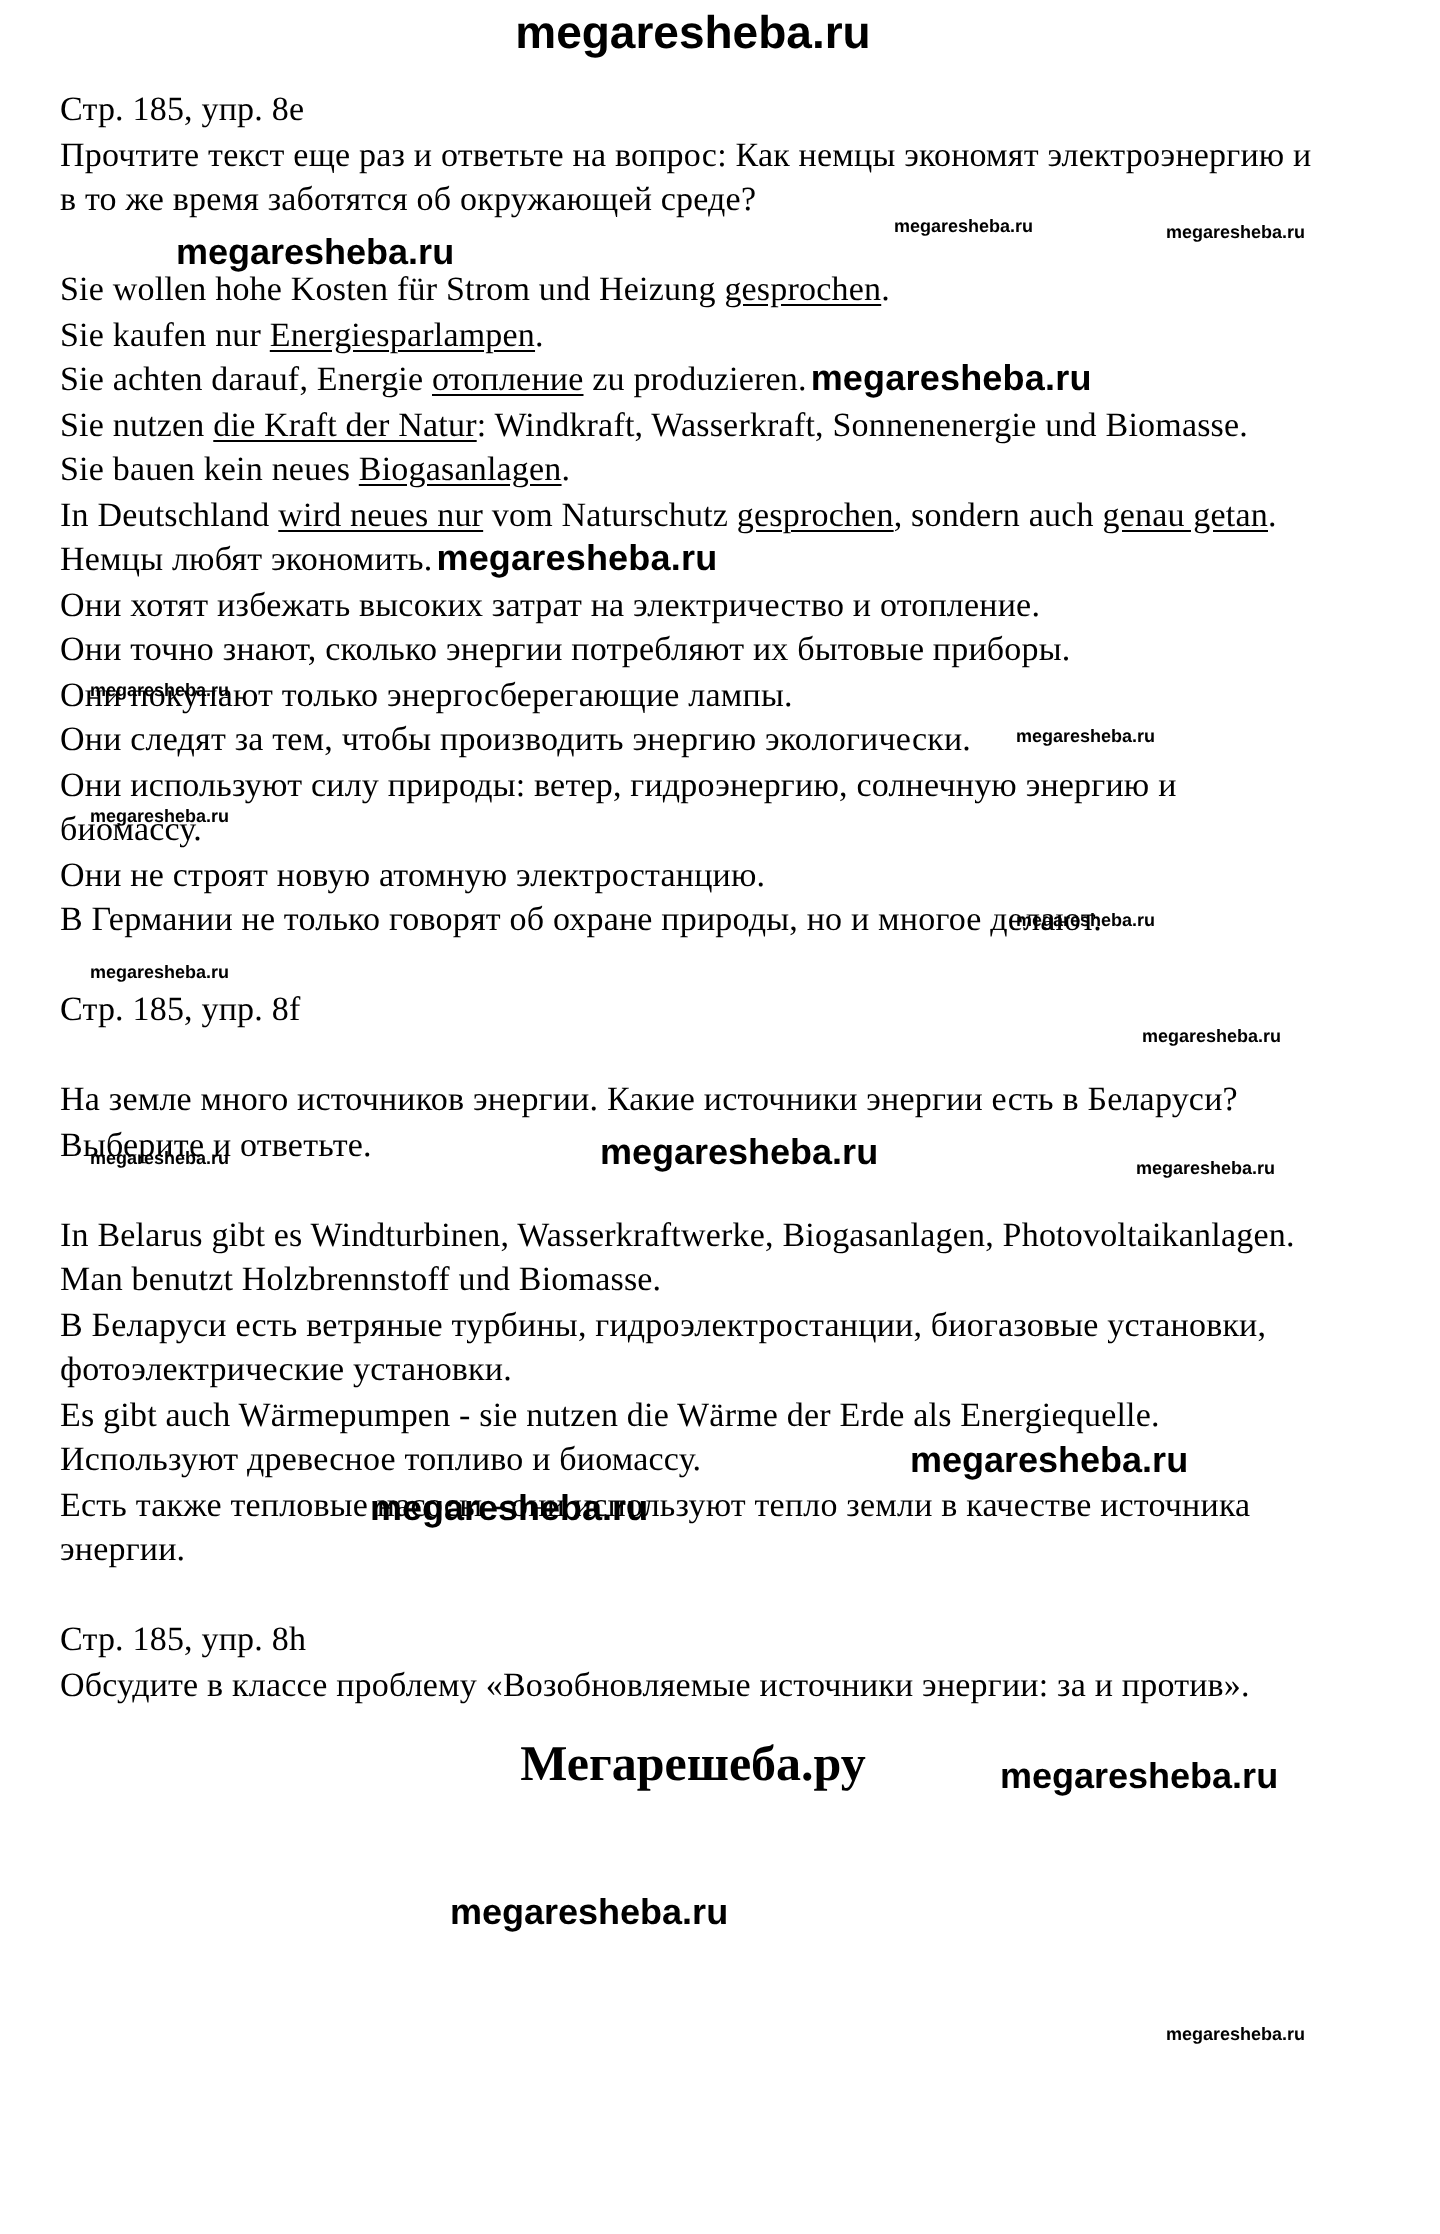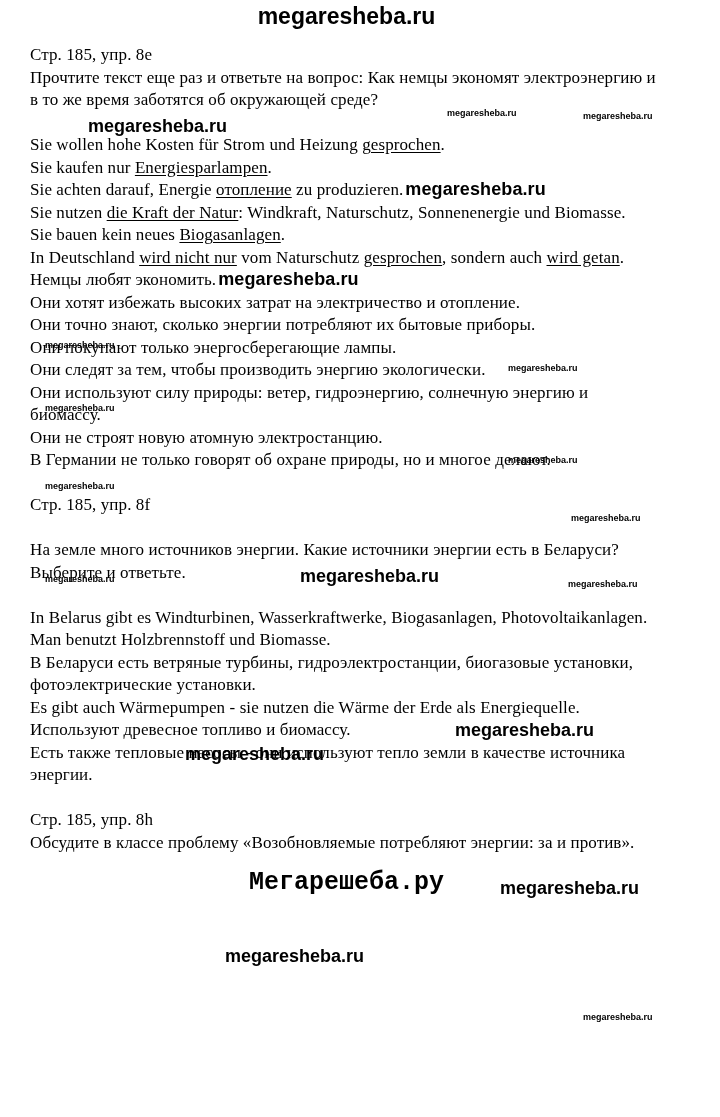--- a/index.html
+++ b/index.html
@@ -40,43 +40,43 @@
     color:#000;
     white-space:nowrap;
   }
   .wm-lg{font-size:18px;}
   .wm-sm{font-size:9px;}
   .abs{position:absolute;}
   .wm.inline{margin-left:2px;line-height:1;}
   .site-footer{
     margin-top:14px;
     text-align:center;
-    font-family:Liberation Mono, monospace;
+    font-family:Liberation Serif, serif;
     font-weight:700;
     font-size:25px;
     line-height:30px;
   }
 </style>
 </head>
 <body>
 
 <div class="page">
 
   <div class="site-header">megaresheba.ru</div>
 
   <div class="content">
       <p class="line"><span>Стр. 185, упр. 8e</span></p>
       <p class="line"><span>Прочтите текст еще раз и ответьте на вопрос: Как немцы экономят электроэнергию и в то же время заботятся об окружающей среде?</span></p>
       <div class="gap"></div>
       <p class="line"><span>Sie wollen hohe Kosten für Strom und Heizung </span><span class="u">gesprochen</span><span>.</span></p>
       <p class="line"><span>Sie kaufen nur </span><span class="u">Energiesparlampen</span><span>.</span></p>
       <p class="line"><span>Sie achten darauf, Energie </span><span class="u">отопление</span><span> zu produzieren.</span><span class="wm wm-lg inline">megaresheba.ru</span></p>
-      <p class="line"><span>Sie nutzen </span><span class="u">die Kraft der Natur</span><span>: Windkraft, Naturschutz, Sonnenenergie und Biomasse.</span></p>
+      <p class="line"><span>Sie nutzen </span><span class="u">die Kraft der Natur</span><span>: Windkraft, Wasserkraft, Sonnenenergie und Biomasse.</span></p>
       <p class="line"><span>Sie bauen kein neues </span><span class="u">Biogasanlagen</span><span>.</span></p>
-      <p class="line"><span>In Deutschland </span><span class="u">wird nicht nur</span><span> vom Naturschutz </span><span class="u">gesprochen</span><span>, sondern auch </span><span class="u">wird getan</span><span>.</span></p>
+      <p class="line"><span>In Deutschland </span><span class="u">wird neues nur</span><span> vom Naturschutz </span><span class="u">gesprochen</span><span>, sondern auch </span><span class="u">genau getan</span><span>.</span></p>
       <p class="line"><span>Немцы любят экономить.</span><span class="wm wm-lg inline">megaresheba.ru</span></p>
       <p class="line"><span>Они хотят избежать высоких затрат на электричество и отопление.</span></p>
       <p class="line"><span>Они точно знают, сколько энергии потребляют их бытовые приборы.</span></p>
       <p class="line"><span>Они покупают только энергосберегающие лампы.</span></p>
       <p class="line"><span>Они следят за тем, чтобы производить энергию экологически.</span></p>
       <p class="line"><span>Они используют силу природы: ветер, гидроэнергию, солнечную энергию и биомассу.</span></p>
       <p class="line"><span>Они не строят новую атомную электростанцию.</span></p>
       <p class="line"><span>В Германии не только говорят об охране природы, но и многое делают.</span></p>
       <div class="gap"></div>
       <p class="line"><span>Стр. 185, упр. 8f</span></p>
@@ -84,21 +84,21 @@
       <p class="line"><span>На земле много источников энергии. Какие источники энергии есть в Беларуси? Выберите и ответьте.</span></p>
       <div class="gap"></div>
       <p class="line"><span>In Belarus gibt es Windturbinen, Wasserkraftwerke, Biogasanlagen, Photovoltaikanlagen.</span></p>
       <p class="line"><span>Man benutzt Holzbrennstoff und Biomasse.</span></p>
       <p class="line"><span>В Беларуси есть ветряные турбины, гидроэлектростанции, биогазовые установки, фотоэлектрические установки.</span></p>
       <p class="line"><span>Es gibt auch Wärmepumpen - sie nutzen die Wärme der Erde als Energiequelle.</span></p>
       <p class="line"><span>Используют древесное топливо и биомассу.</span></p>
       <p class="line"><span>Есть также тепловые насосы - они используют тепло земли в качестве источника энергии.</span></p>
       <div class="gap"></div>
       <p class="line"><span>Стр. 185, упр. 8h</span></p>
-      <p class="line"><span>Обсудите в классе проблему «Возобновляемые потребляют энергии: за и против».</span></p>
+      <p class="line"><span>Обсудите в классе проблему «Возобновляемые источники энергии: за и против».</span></p>
     </div>
 
   <div class="site-footer">Мегарешеба.ру</div>
 
   <span class="wm wm-lg abs" style="left:88px;top:116px">megaresheba.ru</span>
   <span class="wm wm-lg abs" style="left:300px;top:566px">megaresheba.ru</span>
   <span class="wm wm-lg abs" style="left:455px;top:720px">megaresheba.ru</span>
   <span class="wm wm-lg abs" style="left:185px;top:744px">megaresheba.ru</span>
   <span class="wm wm-lg abs" style="left:500px;top:878px">megaresheba.ru</span>
   <span class="wm wm-lg abs" style="left:225px;top:946px">megaresheba.ru</span>

